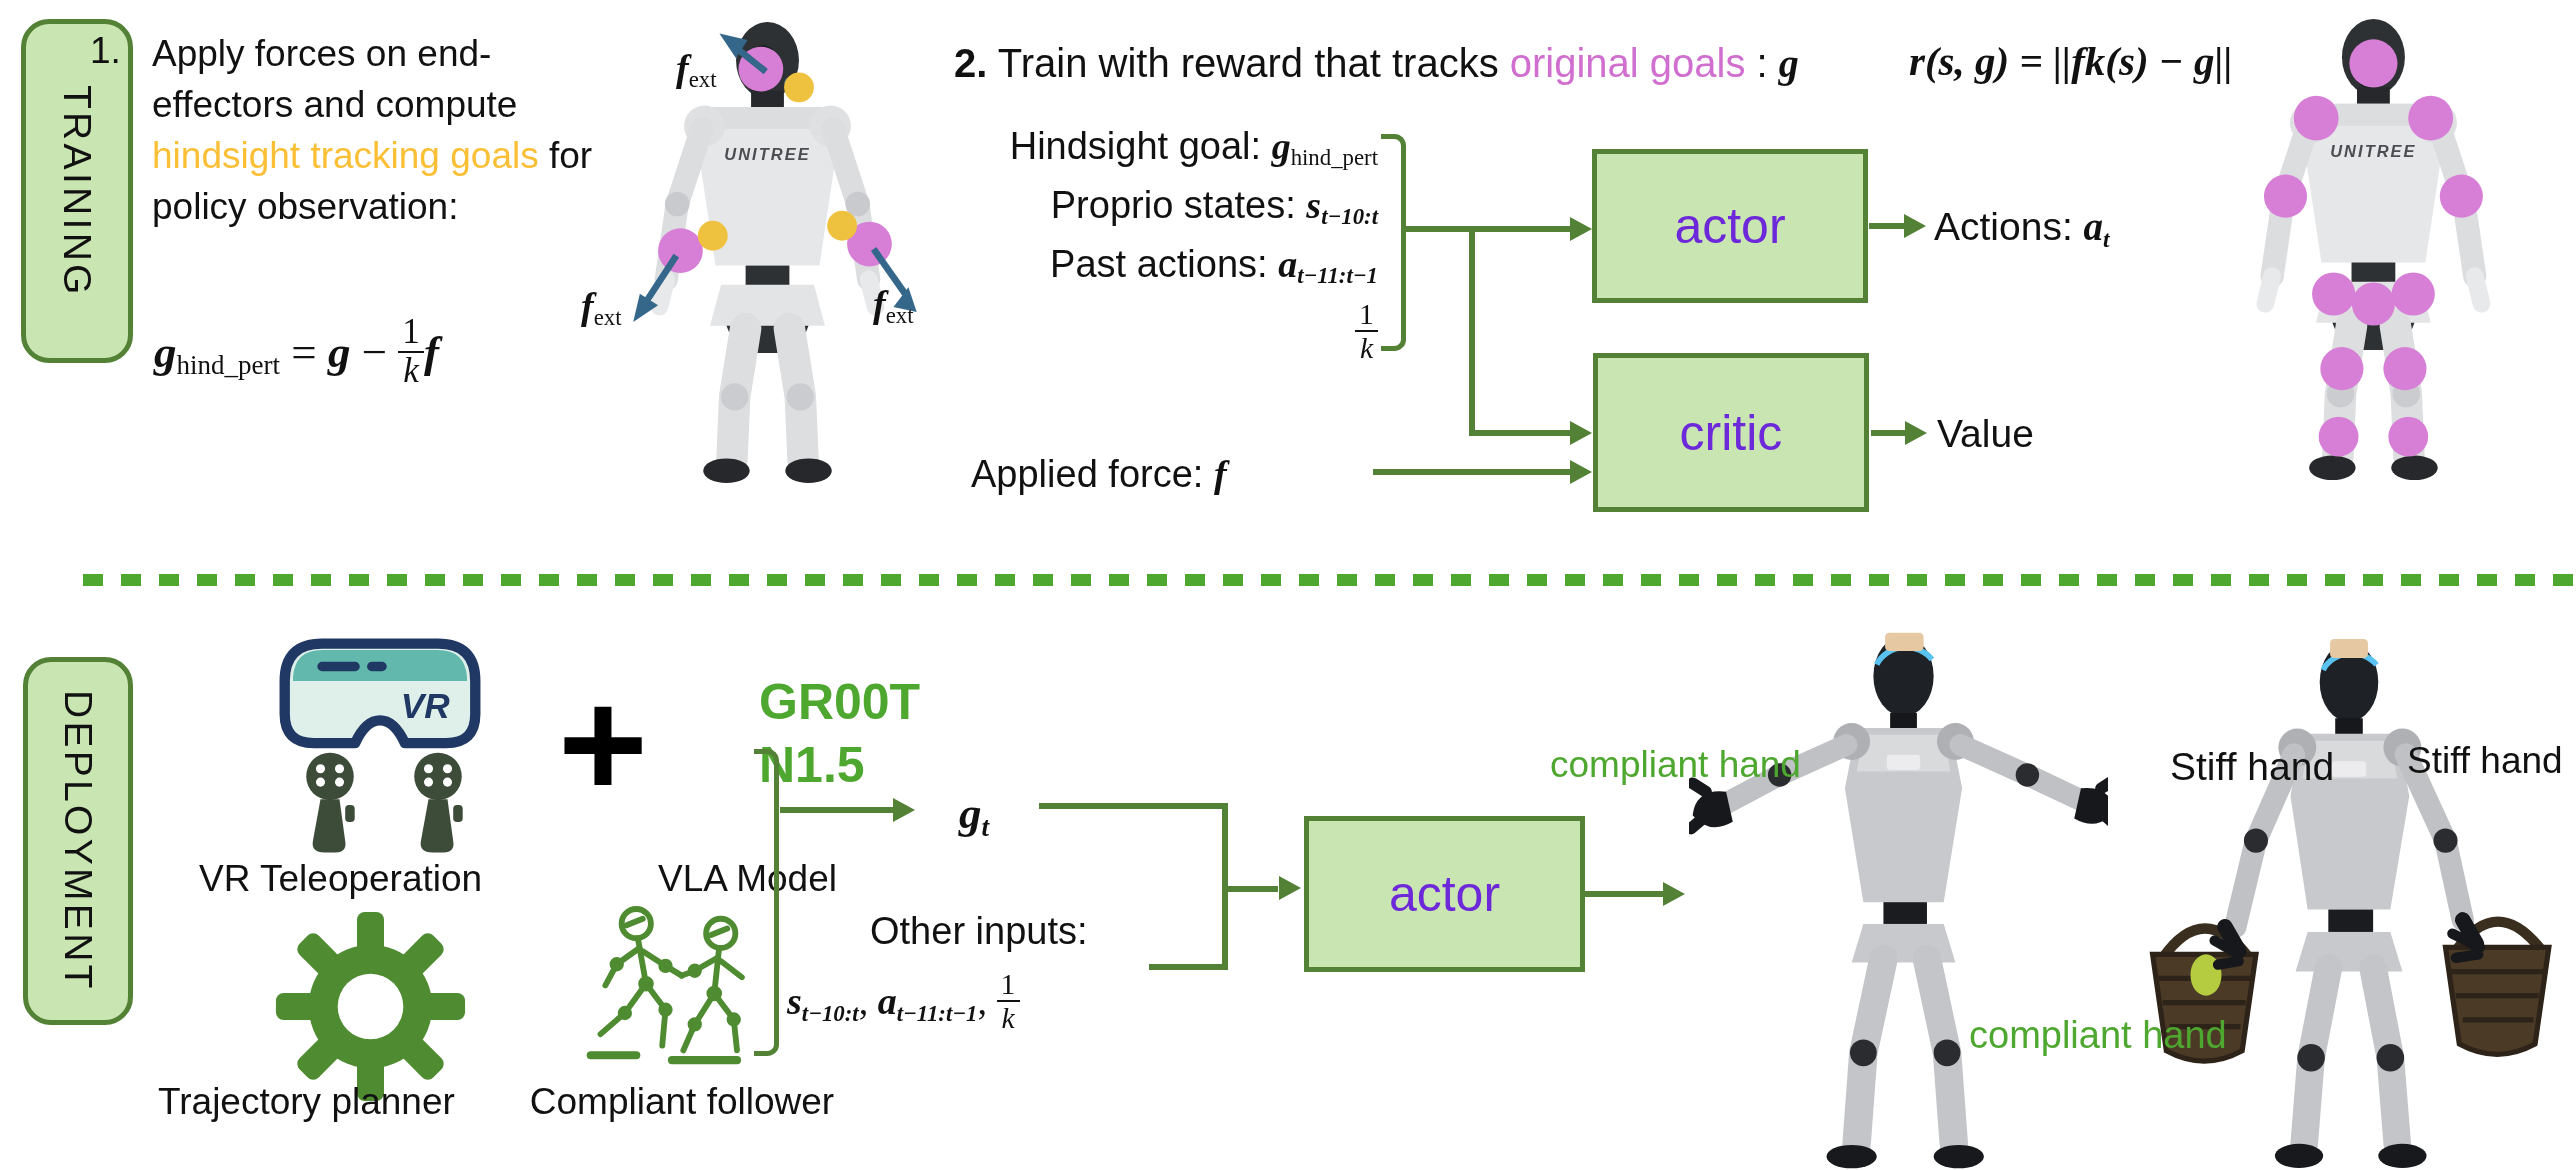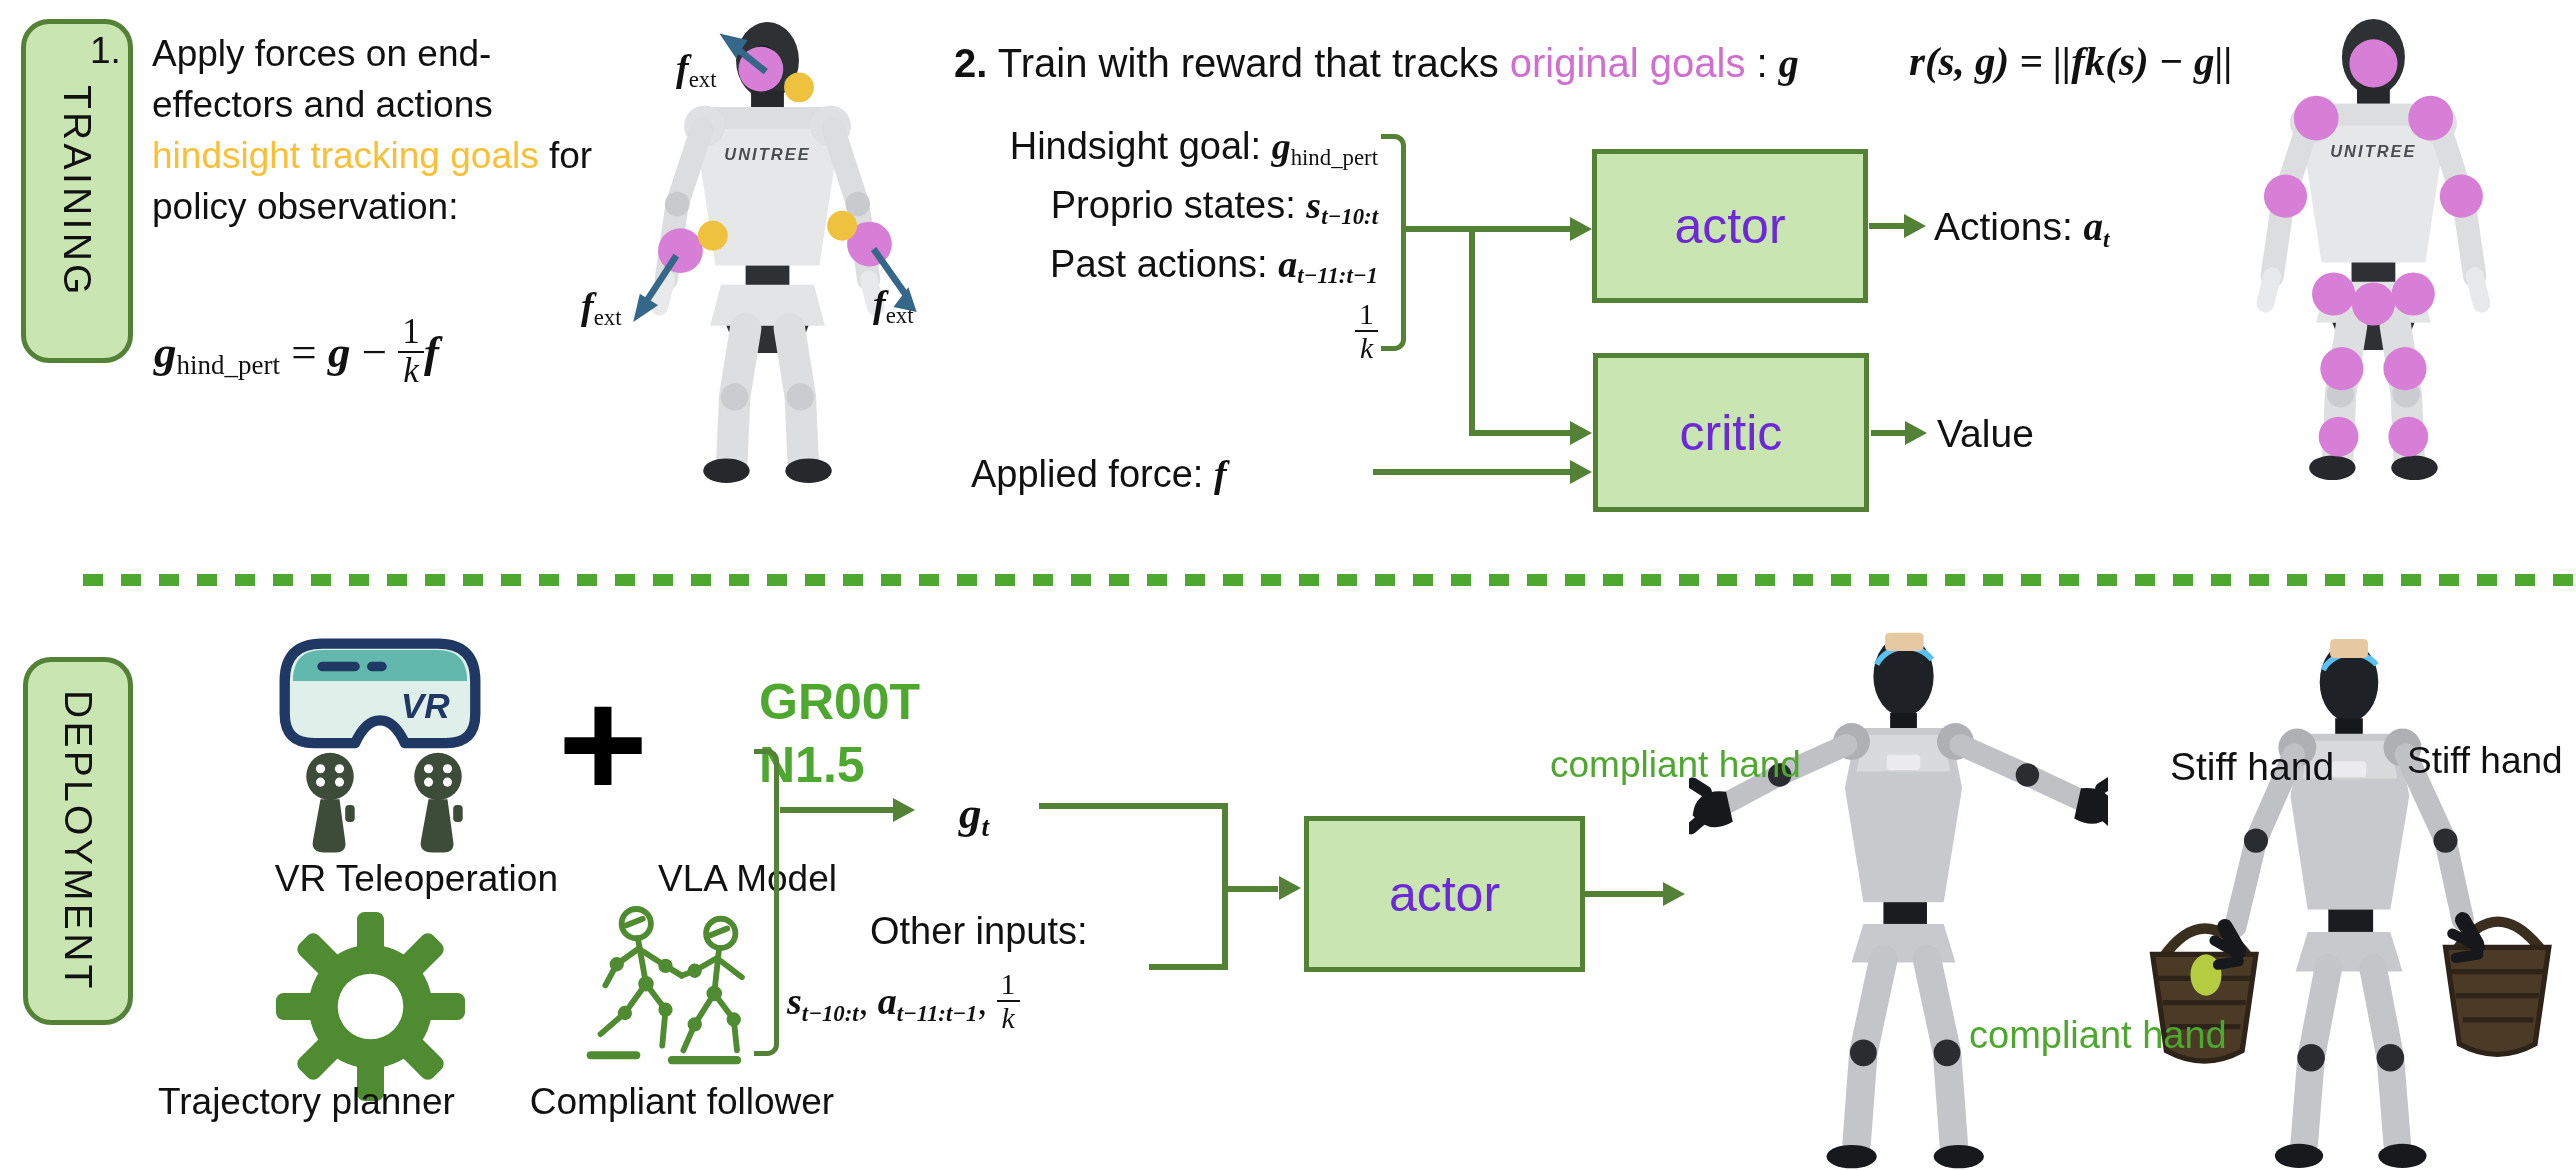--- a/index.html
+++ b/index.html
@@ -41,21 +41,21 @@
 <body>
 
 <div class="canvas">
 
   <div class="pill" style="left:21px;top:19px;width:112px;height:344px;">
     <span>TRAINING</span>
   </div>
 
   <div class="abs sans" style="left:90px;top:30px;font-size:37px;">1.</div>
   <div class="abs sans" style="left:152px;top:28px;width:455px;font-size:37px;line-height:51px;">
-    <span>Apply forces on end-effectors and actions </span><span class="orange">hindsight tracking goals</span><span> for policy observation:</span>
+    <span>Apply forces on end-effectors and compute </span><span class="orange">hindsight tracking goals</span><span> for policy observation:</span>
   </div>
 
   <div class="abs math" style="left:154px;top:314px;font-size:45px;">
     <span>g</span><span class="sub mrm">hind_pert</span><span class="mrm"> = </span><span>g</span><span class="mrm"> − </span><span class="frac mrm"><span class="num">1</span><span class="den" style="font-style:italic">k</span></span><span>f</span>
   </div>
 
   <svg class="abs" style="left:610px;top:15px;" width="315" height="531" viewBox="0 0 380 640">
     <use href="#simbot" x="25" y="5" width="330" height="561"></use>
 
     <g>
@@ -161,21 +161,21 @@
   </svg>
   <svg class="abs" style="left:400px;top:751px;" width="76" height="104" viewBox="0 0 40 54">
     <circle cx="20" cy="13" r="12.5" fill="#3D4B39"></circle>
     <circle cx="15" cy="9" r="2.4" fill="#fff"></circle>
       <circle cx="25" cy="9" r="2.4" fill="#fff"></circle>
     <circle cx="15" cy="16" r="2.4" fill="#fff"></circle>
       <circle cx="25" cy="16" r="2.4" fill="#fff"></circle>
     <path d="M15 25 L11 47 Q10 53 17 53 L23 53 Q29 53 28 47 L25 25 Z" fill="#3D4B39"></path>
     <rect x="28" y="28" width="5" height="9" rx="2" fill="#3D4B39"></rect>
   </svg>
-  <div class="abs sans" style="left:199px;top:858px;width:359px;text-align:right;font-size:37px;">VR Teleoperation</div>
+  <div class="abs sans" style="left:199px;top:858px;width:359px;text-align:left;font-size:37px;">VR Teleoperation</div>
 
   <div class="abs sans" style="left:558px;top:656px;font-size:154px;font-weight:bold;color:#000;">+</div>
 
   <div class="abs sans glabel" style="left:759px;top:671px;font-size:50px;font-weight:bold;line-height:63px;">
     <div>GR00T</div>
     <div>N1.5</div>
   </div>
   <div class="abs sans" style="left:538px;top:858px;width:299px;text-align:right;font-size:37px;">VLA Model</div>
 
   <svg class="abs" style="left:274px;top:910px;" width="193" height="193" viewBox="0 0 100 100">

